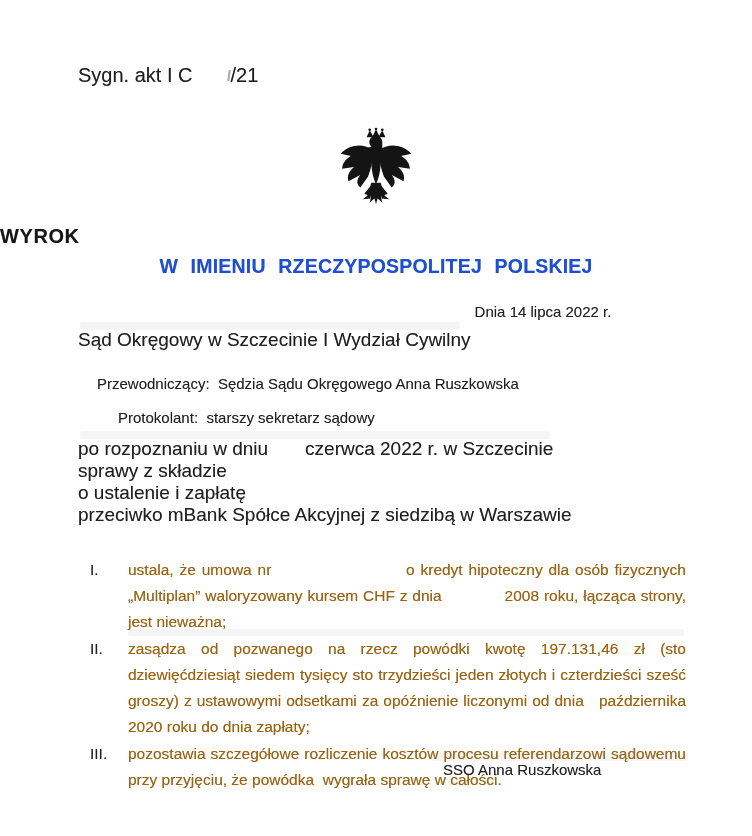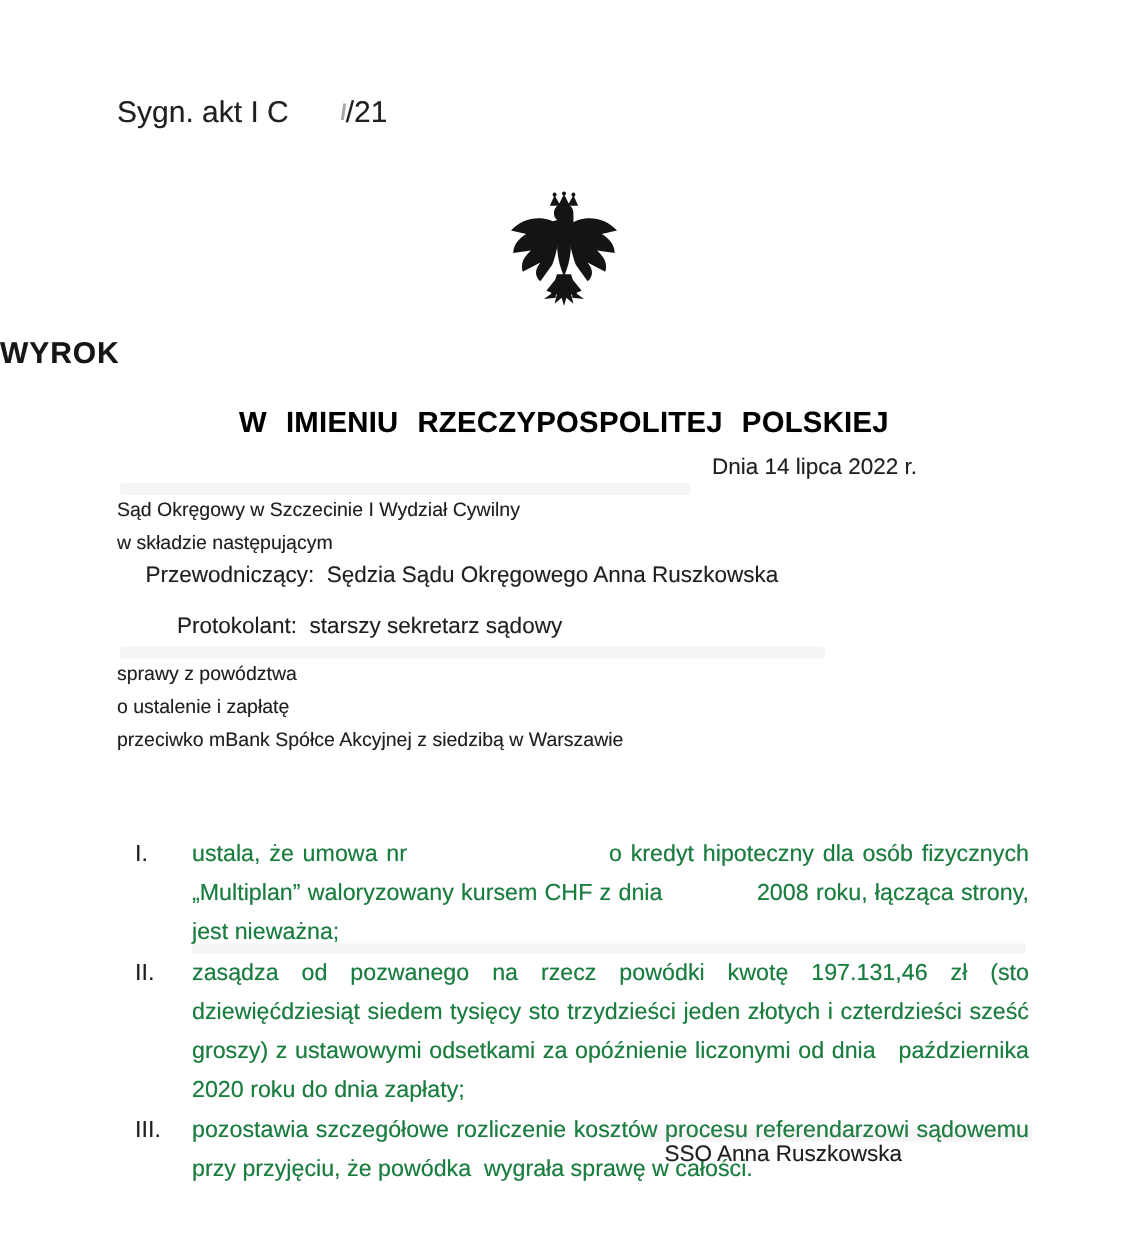--- a/index.html
+++ b/index.html
@@ -6,60 +6,60 @@
   .page{
     position:relative;
     width:752px;height:836px;
     background:#ffffff;
     font-family:"Liberation Sans","DejaVu Sans",sans-serif;
     color:#1f1f1f;
     overflow:hidden;
     text-shadow:0 0 .5px rgba(0,0,0,.35);
   }
   .abs{position:absolute;}
-  .body-text{font-size:13px;line-height:22px;}
+  .body-text{font-size:19px;line-height:22px;}
 
   
   .sygn{top:64px;left:78px;font-size:20px;}
   .sygn-spacer{display:inline-block;width:38px;position:relative;vertical-align:baseline;}
   .redacted-mark{
     position:absolute;right:1px;bottom:1px;
     width:2px;height:11px;background:rgba(60,60,60,.45);
     transform:skewX(-8deg);
   }
 
   
   .emblem{top:127px;left:0;width:752px;text-align:center;}
 
   
   .title{
     top:225px;left:0;width:752px;text-align:left;
     font-size:20px;font-weight:bold;letter-spacing:.6px;color:#161616;
   }
   .subtitle{
-    top:271px;left:0;width:752px;text-align:center;
-    font-size:19.5px;font-weight:bold;word-spacing:7px;letter-spacing:.2px;color:#000000;
+    top:255px;left:0;width:752px;text-align:center;
+    font-size:19.5px;font-weight:bold;word-spacing:7px;letter-spacing:.2px;color:#1d4ed8;
   }
 
   .date-line{top:303px;left:400px;width:286px;text-align:center;font-size:15px;}
 
   .court-block{top:329px;left:78px;width:560px;}
   .panel-line-1{top:375px;left:97px;width:560px;font-size:15px;}
   .panel-line-2{top:397px;left:118px;width:560px;font-size:15px;margin-top:12px;}
 
   .case-block{top:438px;left:78px;width:600px;}
 
   
   .rulings{top:557px;left:90px;width:596px;}
   .ruling{display:flex;margin:0 0 1px 0;}
   .ruling-num{
     flex:0 0 38px;font-size:15.5px;line-height:26px;color:#1f1f1f;
   }
   .ruling-text{
-    flex:1;font-size:15.5px;line-height:26px;text-align:justify;color:#15803d;
+    flex:1;font-size:15.5px;line-height:26px;text-align:justify;color:#a16207;
   }
 
   .signature{top:761px;left:443px;font-size:15px;}
 
   
   .artifact{background:rgba(125,125,125,.08);border-radius:2px;}
   .a1{top:322px;left:80px;width:380px;height:8px;}
   .a2{top:431px;left:80px;width:470px;height:8px;}
   .a3{top:629px;left:128px;width:556px;height:7px;}
   .a4{top:753px;left:432px;width:256px;height:8px;}
@@ -99,27 +99,27 @@
     </svg>
   </div>
 
   <div class="abs title">WYROK</div>
   <div class="abs subtitle">W IMIENIU RZECZYPOSPOLITEJ POLSKIEJ</div>
 
   <div class="abs date-line">Dnia 14 lipca 2022 r.</div>
 
   <div class="abs court-block body-text">
     <div>Sąd Okręgowy w Szczecinie I Wydział Cywilny</div>
-    <div>w składzie następującym</div>
   </div>
   <div class="abs panel-line-1">Przewodniczący:&nbsp; Sędzia Sądu Okręgowego Anna Ruszkowska</div>
   <div class="abs panel-line-2">Protokolant:&nbsp; starszy sekretarz sądowy</div>
 
   <div class="abs case-block body-text">
-    <div>sprawy z powództwa</div>
+    <div>po rozpoznaniu w dniu&nbsp;&nbsp;&nbsp;&nbsp;&nbsp;&nbsp; czerwca 2022 r. w Szczecinie</div>
+    <div>sprawy z składzie</div>
     <div>o ustalenie i zapłatę</div>
     <div>przeciwko mBank Spółce Akcyjnej z siedzibą w Warszawie</div>
   </div>
 
   <div class="abs rulings">
     <div class="ruling">
       <div class="ruling-num">I.</div>
       <div class="ruling-text">ustala, że umowa nr&nbsp;&nbsp;&nbsp;&nbsp;&nbsp;&nbsp;&nbsp;&nbsp;&nbsp;&nbsp;&nbsp;&nbsp;&nbsp;&nbsp;&nbsp;&nbsp;&nbsp;&nbsp;&nbsp;&nbsp;&nbsp;&nbsp; o kredyt hipoteczny dla osób fizycznych „Multiplan” waloryzowany kursem CHF z dnia&nbsp;&nbsp;&nbsp;&nbsp;&nbsp;&nbsp;&nbsp;&nbsp;&nbsp;&nbsp;&nbsp;&nbsp; 2008 roku, łącząca strony, jest nieważna;</div>
     </div>
     <div class="ruling">

